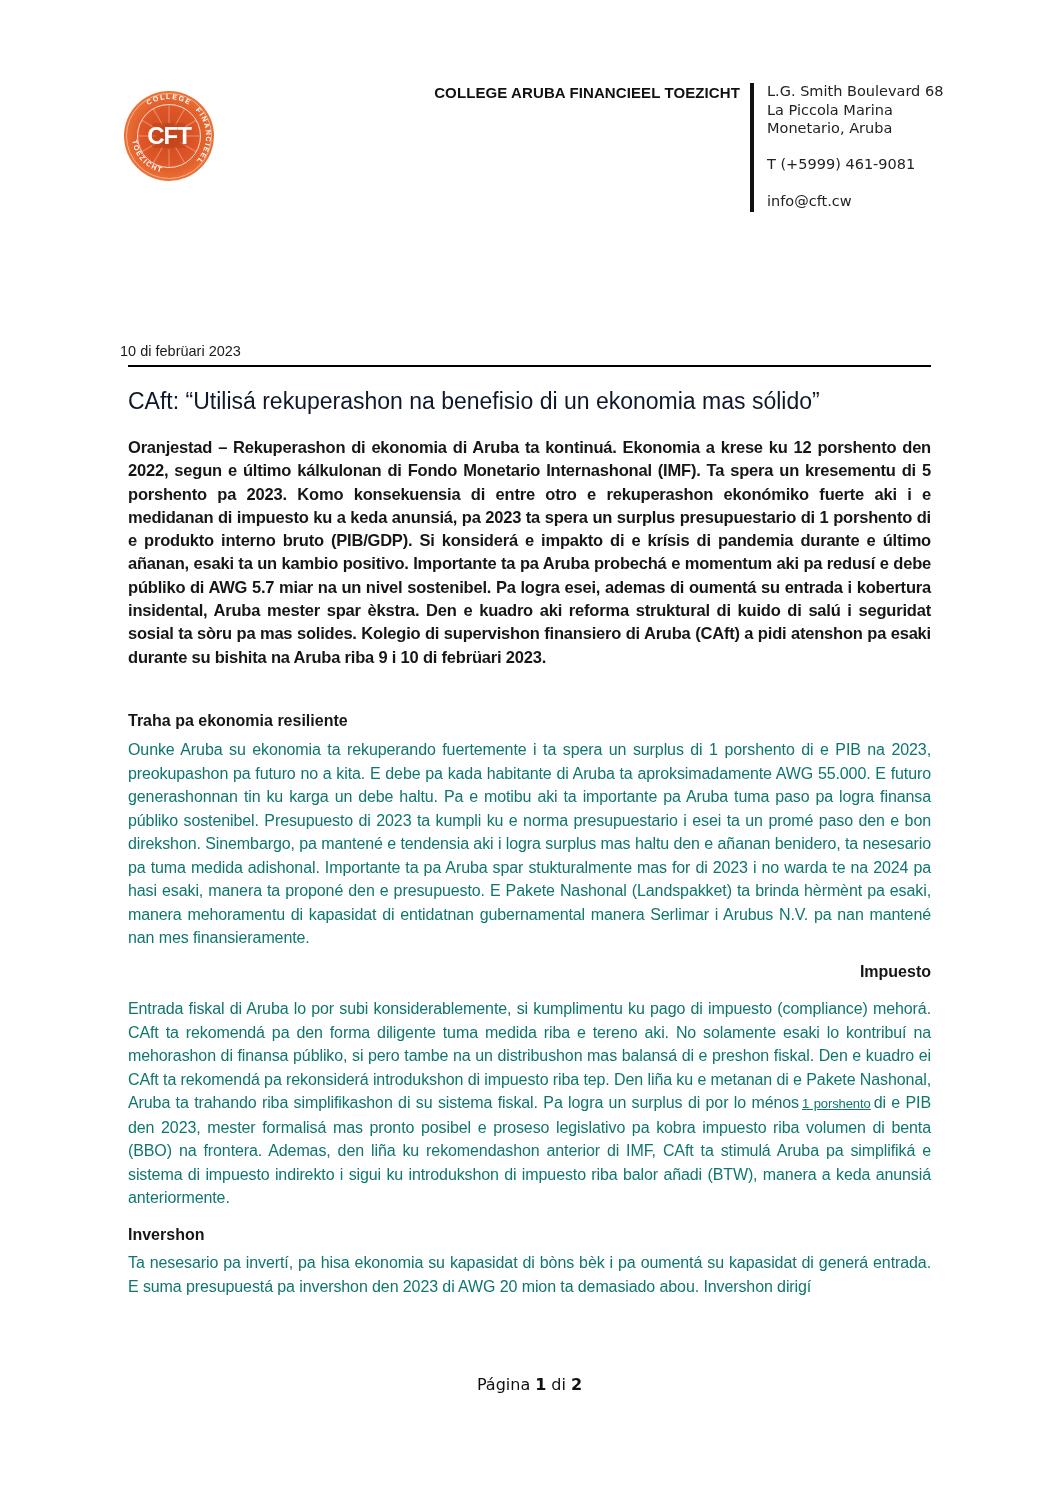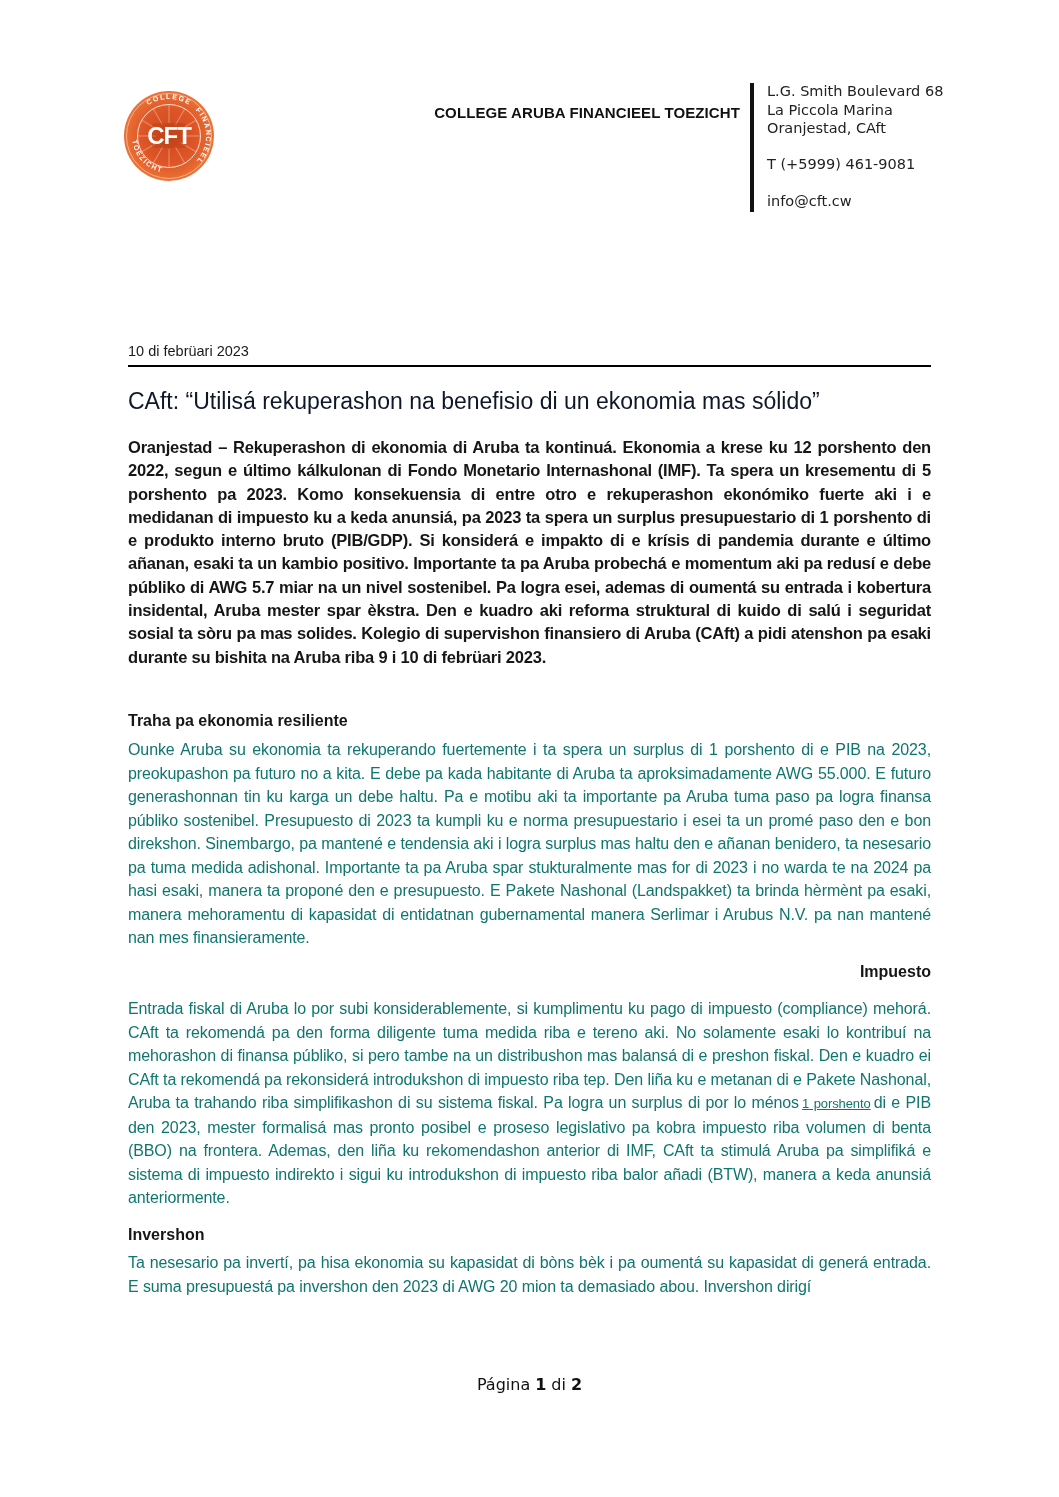--- a/index.html
+++ b/index.html
@@ -11,39 +11,38 @@
     font-family:"Liberation Sans",sans-serif;
     color:#1a1a1a;
     overflow:hidden;
   }
   
   .logo{position:absolute;left:123px;top:90px;width:92px;height:92px;}
   .company-name{
     position:absolute;left:300px;top:84px;width:440px;
     text-align:right;font-weight:700;font-size:15px;color:#111;
     letter-spacing:0.1px;
-    margin-top:20px;
   }
   .header-divider{
     position:absolute;left:750px;top:83px;width:4px;height:129px;background:#111;
   }
   .contact{
     position:absolute;left:767px;top:82px;
     font-family:"DejaVu Sans",sans-serif;
     font-size:14.5px;line-height:18.5px;color:#222;
   }
   .contact .phone{margin-top:17px;}
   .contact .email{margin-top:19px;}
   
   .doc-title{
     position:absolute;left:128px;top:297px;
     font-size:30px;font-weight:400;color:#111;letter-spacing:-0.3px;
   }
   .doc-date{
-    position:absolute;left:128px;top:343px;font-size:14.5px;color:#1a1a1a;
+    position:absolute;left:120px;top:343px;font-size:14.5px;color:#1a1a1a;
   }
   .title-rule{
     position:absolute;left:128px;top:365px;width:803px;height:2px;background:#000;
   }
   .headline{
     position:absolute;left:128px;top:388px;width:803px;
     font-size:23px;font-weight:400;color:#0f172a;
   }
   
   .lead{
@@ -121,21 +120,21 @@
     </svg>
   </div>
 
   <div class="company-name">COLLEGE ARUBA FINANCIEEL TOEZICHT</div>
 
   <div class="header-divider"></div>
 
   <div class="contact">
     <div>L.G. Smith Boulevard 68</div>
     <div>La Piccola Marina</div>
-    <div>Oranjestad, CAft</div>
+    <div>Monetario, Aruba</div>
     <div class="phone">T (+5999) 461-9081</div>
     <div class="email">info@cft.cw</div>
   </div>
 
   <div class="doc-date">10 di febrüari 2023</div>
   <div class="title-rule"></div>
   <div class="headline">CAft: “Utilisá rekuperashon na benefisio di un ekonomia mas sólido”</div>
 
   <div class="lead">Oranjestad – Rekuperashon di ekonomia di Aruba ta kontinuá. Ekonomia a krese ku 12 porshento den 2022, segun e último kálkulonan di Fondo Monetario Internashonal (IMF). Ta spera un kresementu di 5 porshento pa 2023. Komo konsekuensia di entre otro e rekuperashon ekonómiko fuerte aki i e medidanan di impuesto ku a keda anunsiá, pa 2023 ta spera un surplus presupuestario di 1 porshento di e produkto interno bruto (PIB/GDP). Si konsiderá e impakto di e krísis di pandemia durante e último añanan, esaki ta un kambio positivo. Importante ta pa Aruba probechá e momentum aki pa redusí e debe públiko di AWG 5.7 miar na un nivel sostenibel. Pa logra esei, ademas di oumentá su entrada i kobertura insidental, Aruba mester spar èkstra. Den e kuadro aki reforma struktural di kuido di salú i seguridat sosial ta sòru pa mas solides. Kolegio di supervishon finansiero di Aruba (CAft) a pidi atenshon pa esaki durante su bishita na Aruba riba 9 i 10 di febrüari 2023.</div>
 

